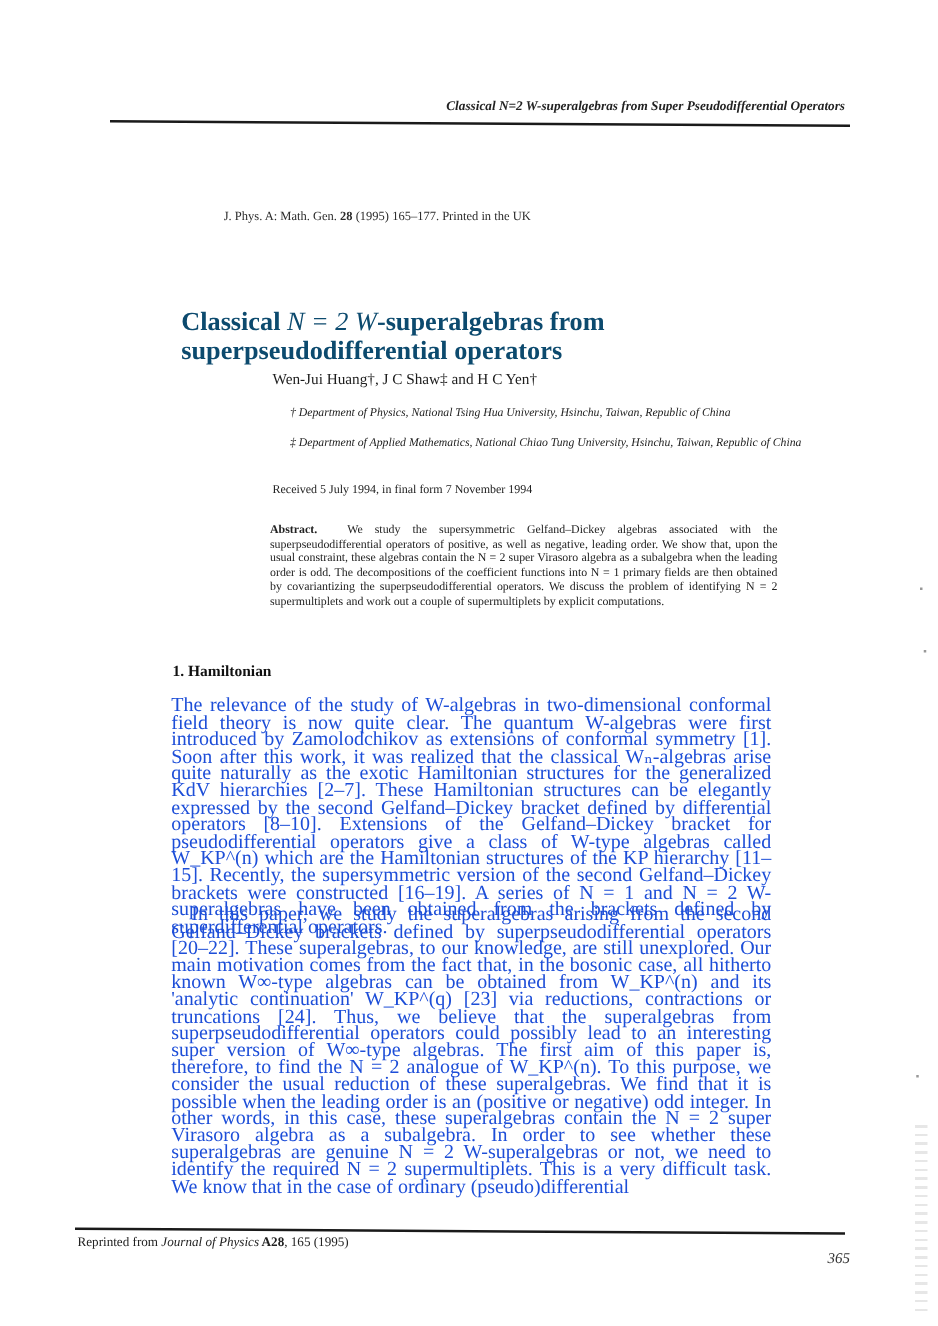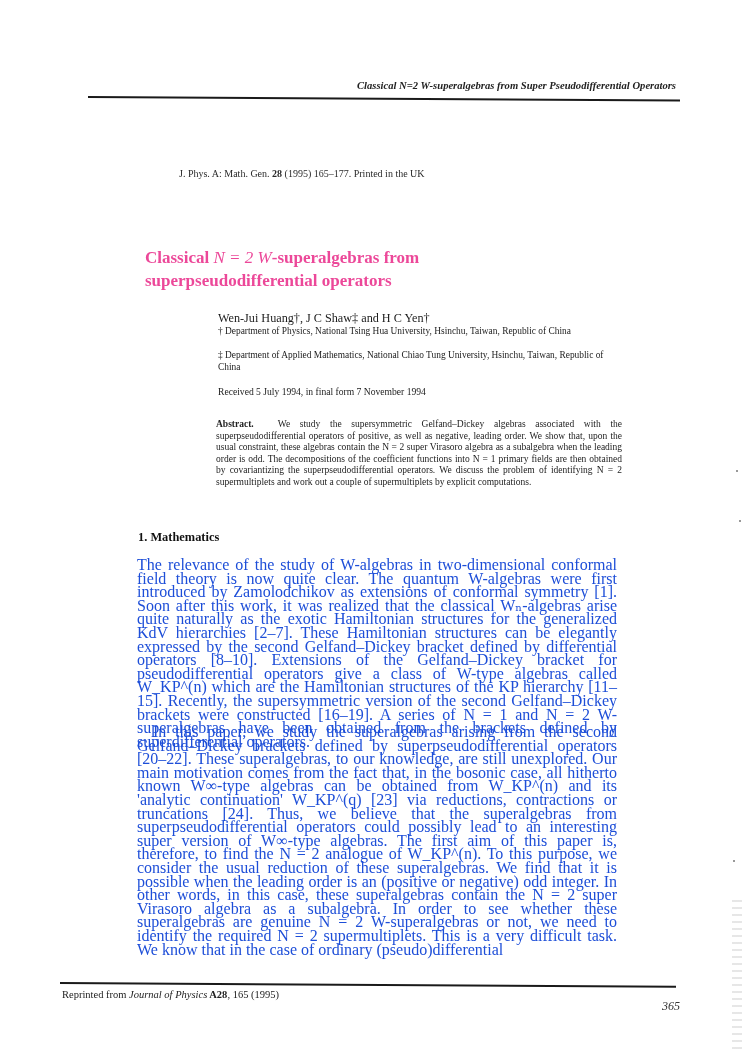--- a/index.html
+++ b/index.html
@@ -12,29 +12,29 @@
     font-style: italic; font-weight: bold; font-size: 10.6px; color: #222;
   }
   .rule-top {
     position: absolute; left: 88px; top: 96px; width: 592px; height: 2px; background: #1a1a1a;
     transform: rotate(0.35deg); transform-origin: left center;
   }
   .citation {
     position: absolute; left: 146px; top: 168px; font-size: 10px; color: #2a2a2a; margin-left: 33px;
   }
   .title {
-    position: absolute; left: 145px; top: 246px; width: 340px; font-weight: bold; font-size: 17px;
-    line-height: 23px; color: #ec4899;
+    position: absolute; left: 145px; top: 246px; width: 340px; font-weight: bold; font-size: 21px;
+    line-height: 23px; color: #0c4a6e;
   }
   .title .math { font-style: italic; font-weight: normal; }
   .authors {
-    position: absolute; left: 218px; top: 311px; font-size: 12.2px; color: #1c1c1c;
+    position: absolute; left: 218px; top: 296px; font-size: 12.2px; color: #1c1c1c;
   }
   .affil {
-    position: absolute; left: 218px; font-size: 9.4px; line-height: 11.5px; color: #222; width: 410px;
+    position: absolute; left: 232px; font-size: 9.4px; line-height: 11.5px; color: #222; width: 410px; font-style: italic;
   }
   .affil1 { top: 326px; }
   .affil2 { top: 338px; margin-top: 12px; }
   .received {
     position: absolute; left: 218px; top: 386px; font-size: 9.6px; color: #222;
   }
   .abstract {
     position: absolute; left: 216px; top: 419px; width: 406px; font-size: 9.5px; line-height: 11.6px;
     text-align: justify; color: #222;
   }
@@ -85,21 +85,21 @@
 <div class="affil affil2">‡ Department of Applied Mathematics, National Chiao Tung University, Hsinchu, Taiwan, Republic of China</div>
 
 <div class="received">Received 5 July 1994, in final form 7 November 1994</div>
 
 <div class="abstract">
   <span class="lbl">Abstract.</span><span>We study the supersymmetric Gelfand–Dickey algebras associated with the superpseudodifferential operators of positive, as well as negative, leading order. We show that, upon the usual constraint, these algebras contain the N = 2 super Virasoro algebra as a subalgebra when the leading order is odd. The decompositions of the coefficient functions into N = 1 primary fields are then obtained by covariantizing the superpseudodifferential operators. We discuss the problem of identifying N = 2 supermultiplets and work out a couple of supermultiplets by explicit computations.</span>
 </div>
 
 <div class="section-head">
   <span>1.</span>
-  <span>Mathematics</span>
+  <span>Hamiltonian</span>
 </div>
 
 <div class="body-text p1">The relevance of the study of W-algebras in two-dimensional conformal field theory is now quite clear. The quantum W-algebras were first introduced by Zamolodchikov as extensions of conformal symmetry [1]. Soon after this work, it was realized that the classical Wₙ-algebras arise quite naturally as the exotic Hamiltonian structures for the generalized KdV hierarchies [2–7]. These Hamiltonian structures can be elegantly expressed by the second Gelfand–Dickey bracket defined by differential operators [8–10]. Extensions of the Gelfand–Dickey bracket for pseudodifferential operators give a class of W-type algebras called W_KP^(n) which are the Hamiltonian structures of the KP hierarchy [11–15]. Recently, the supersymmetric version of the second Gelfand–Dickey brackets were constructed [16–19]. A series of N = 1 and N = 2 W-superalgebras have been obtained from the brackets defined by superdifferential operators.</div>
 <div class="body-text p2">In this paper, we study the superalgebras arising from the second Gelfand–Dickey brackets defined by superpseudodifferential operators [20–22]. These superalgebras, to our knowledge, are still unexplored. Our main motivation comes from the fact that, in the bosonic case, all hitherto known W∞-type algebras can be obtained from W_KP^(n) and its 'analytic continuation' W_KP^(q) [23] via reductions, contractions or truncations [24]. Thus, we believe that the superalgebras from superpseudodifferential operators could possibly lead to an interesting super version of W∞-type algebras. The first aim of this paper is, therefore, to find the N = 2 analogue of W_KP^(n). To this purpose, we consider the usual reduction of these superalgebras. We find that it is possible when the leading order is an (positive or negative) odd integer. In other words, in this case, these superalgebras contain the N = 2 super Virasoro algebra as a subalgebra. In order to see whether these superalgebras are genuine N = 2 W-superalgebras or not, we need to identify the required N = 2 supermultiplets. This is a very difficult task. We know that in the case of ordinary (pseudo)differential</div>
 
 <div class="rule-bottom"></div>
 <div class="reprint">
   <span>Reprinted from </span><i>Journal of Physics</i><b> A28</b><span>, 165 (1995)</span>
 </div>
 <div class="page-number">365</div>

